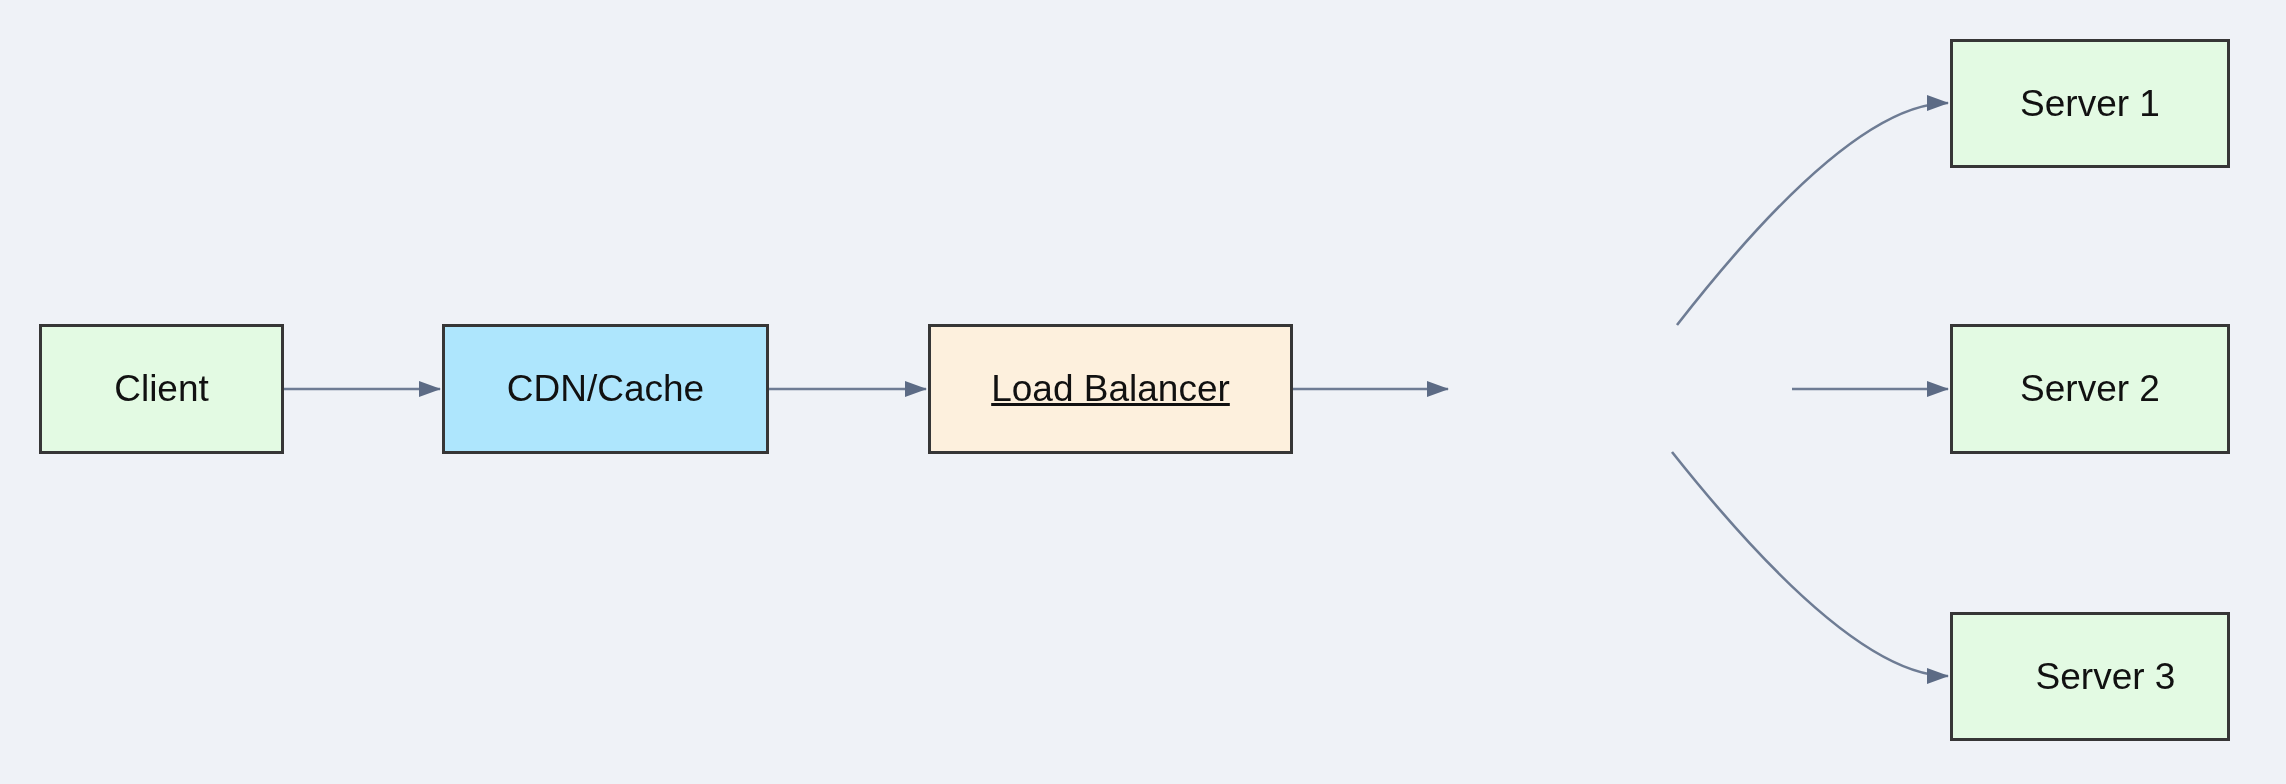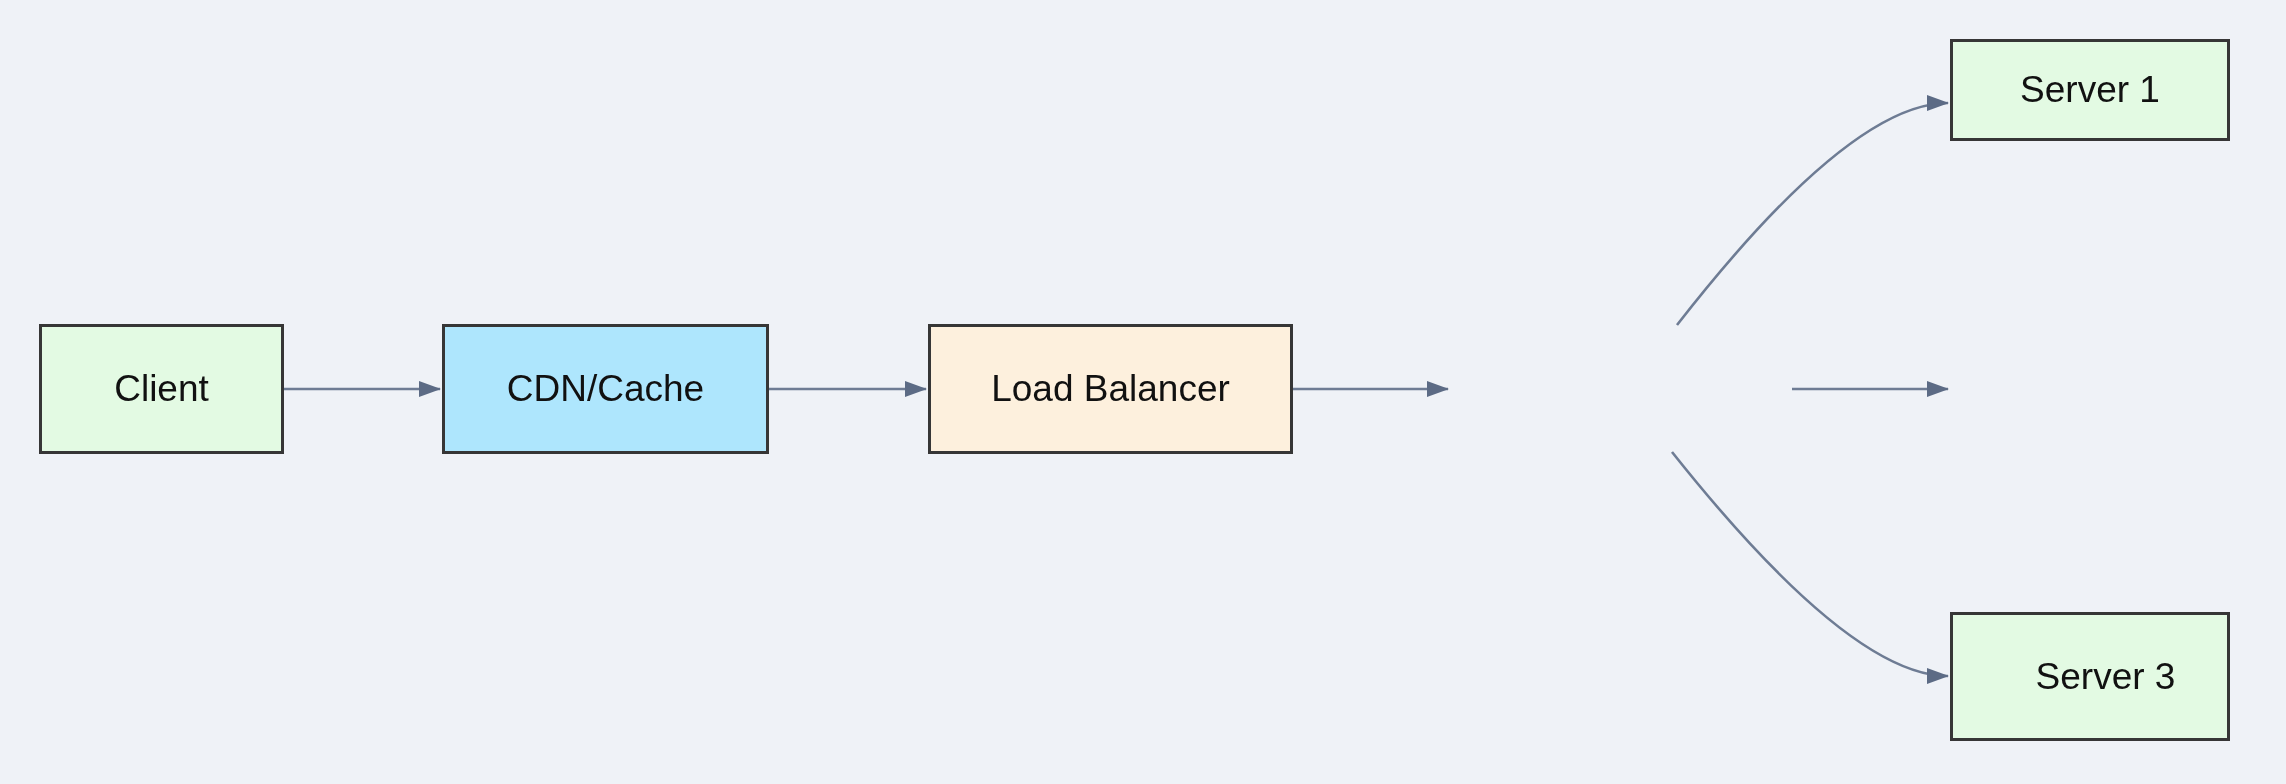--- a/index.html
+++ b/index.html
@@ -40,23 +40,23 @@
     display: flex;
     align-items: center;
     justify-content: center;
     font-size: 37px;
     font-weight: 400;
     color: var(--text-color);
     white-space: nowrap;
   }
   .n-client { left: 39px;   top: 324px; width: 245px; height: 130px; }
   .n-cdn    { left: 442px;  top: 324px; width: 327px; height: 130px; }
-  .n-lb     { left: 928px;  top: 324px; width: 365px; height: 130px; }
+  .n-lb     { left: 928px;  top: 324px; width: 365px; height: 130px; text-decoration: underline; }
   .n-api    { left: 1450px; top: 324px; width: 342px; height: 130px; }
-  .n-s1     { left: 1950px; top: 39px;  width: 280px; height: 102px; }
+  .n-s1     { left: 1950px; top: 39px;  width: 280px; height: 129px; }
   .n-s2     { left: 1950px; top: 324px; width: 280px; height: 130px; }
   .n-s3     { left: 1950px; top: 612px; width: 280px; height: 129px; padding-left: 31px; }
 </style>
 </head>
 <body>
 
 <div class="canvas">
 
   <svg class="edges" viewBox="0 0 2286 784" xmlns="http://www.w3.org/2000/svg">
     <defs>
@@ -82,18 +82,21 @@
 
   <div class="node n-lb" style="background: rgb(253, 240, 221);">
     <span>Load Balancer</span>
   </div>
 
 
   <div class="node n-s1" style="background: rgb(227, 250, 227);">
     <span>Server 1</span>
   </div>
 
+  <div class="node n-s2" style="background: rgb(227, 250, 227);">
+    <span>Server 2</span>
+  </div>
 
   <div class="node n-s3" style="background: rgb(227, 250, 227);">
     <span>Server 3</span>
   </div>
 
 </div>
 
 </body></html>

